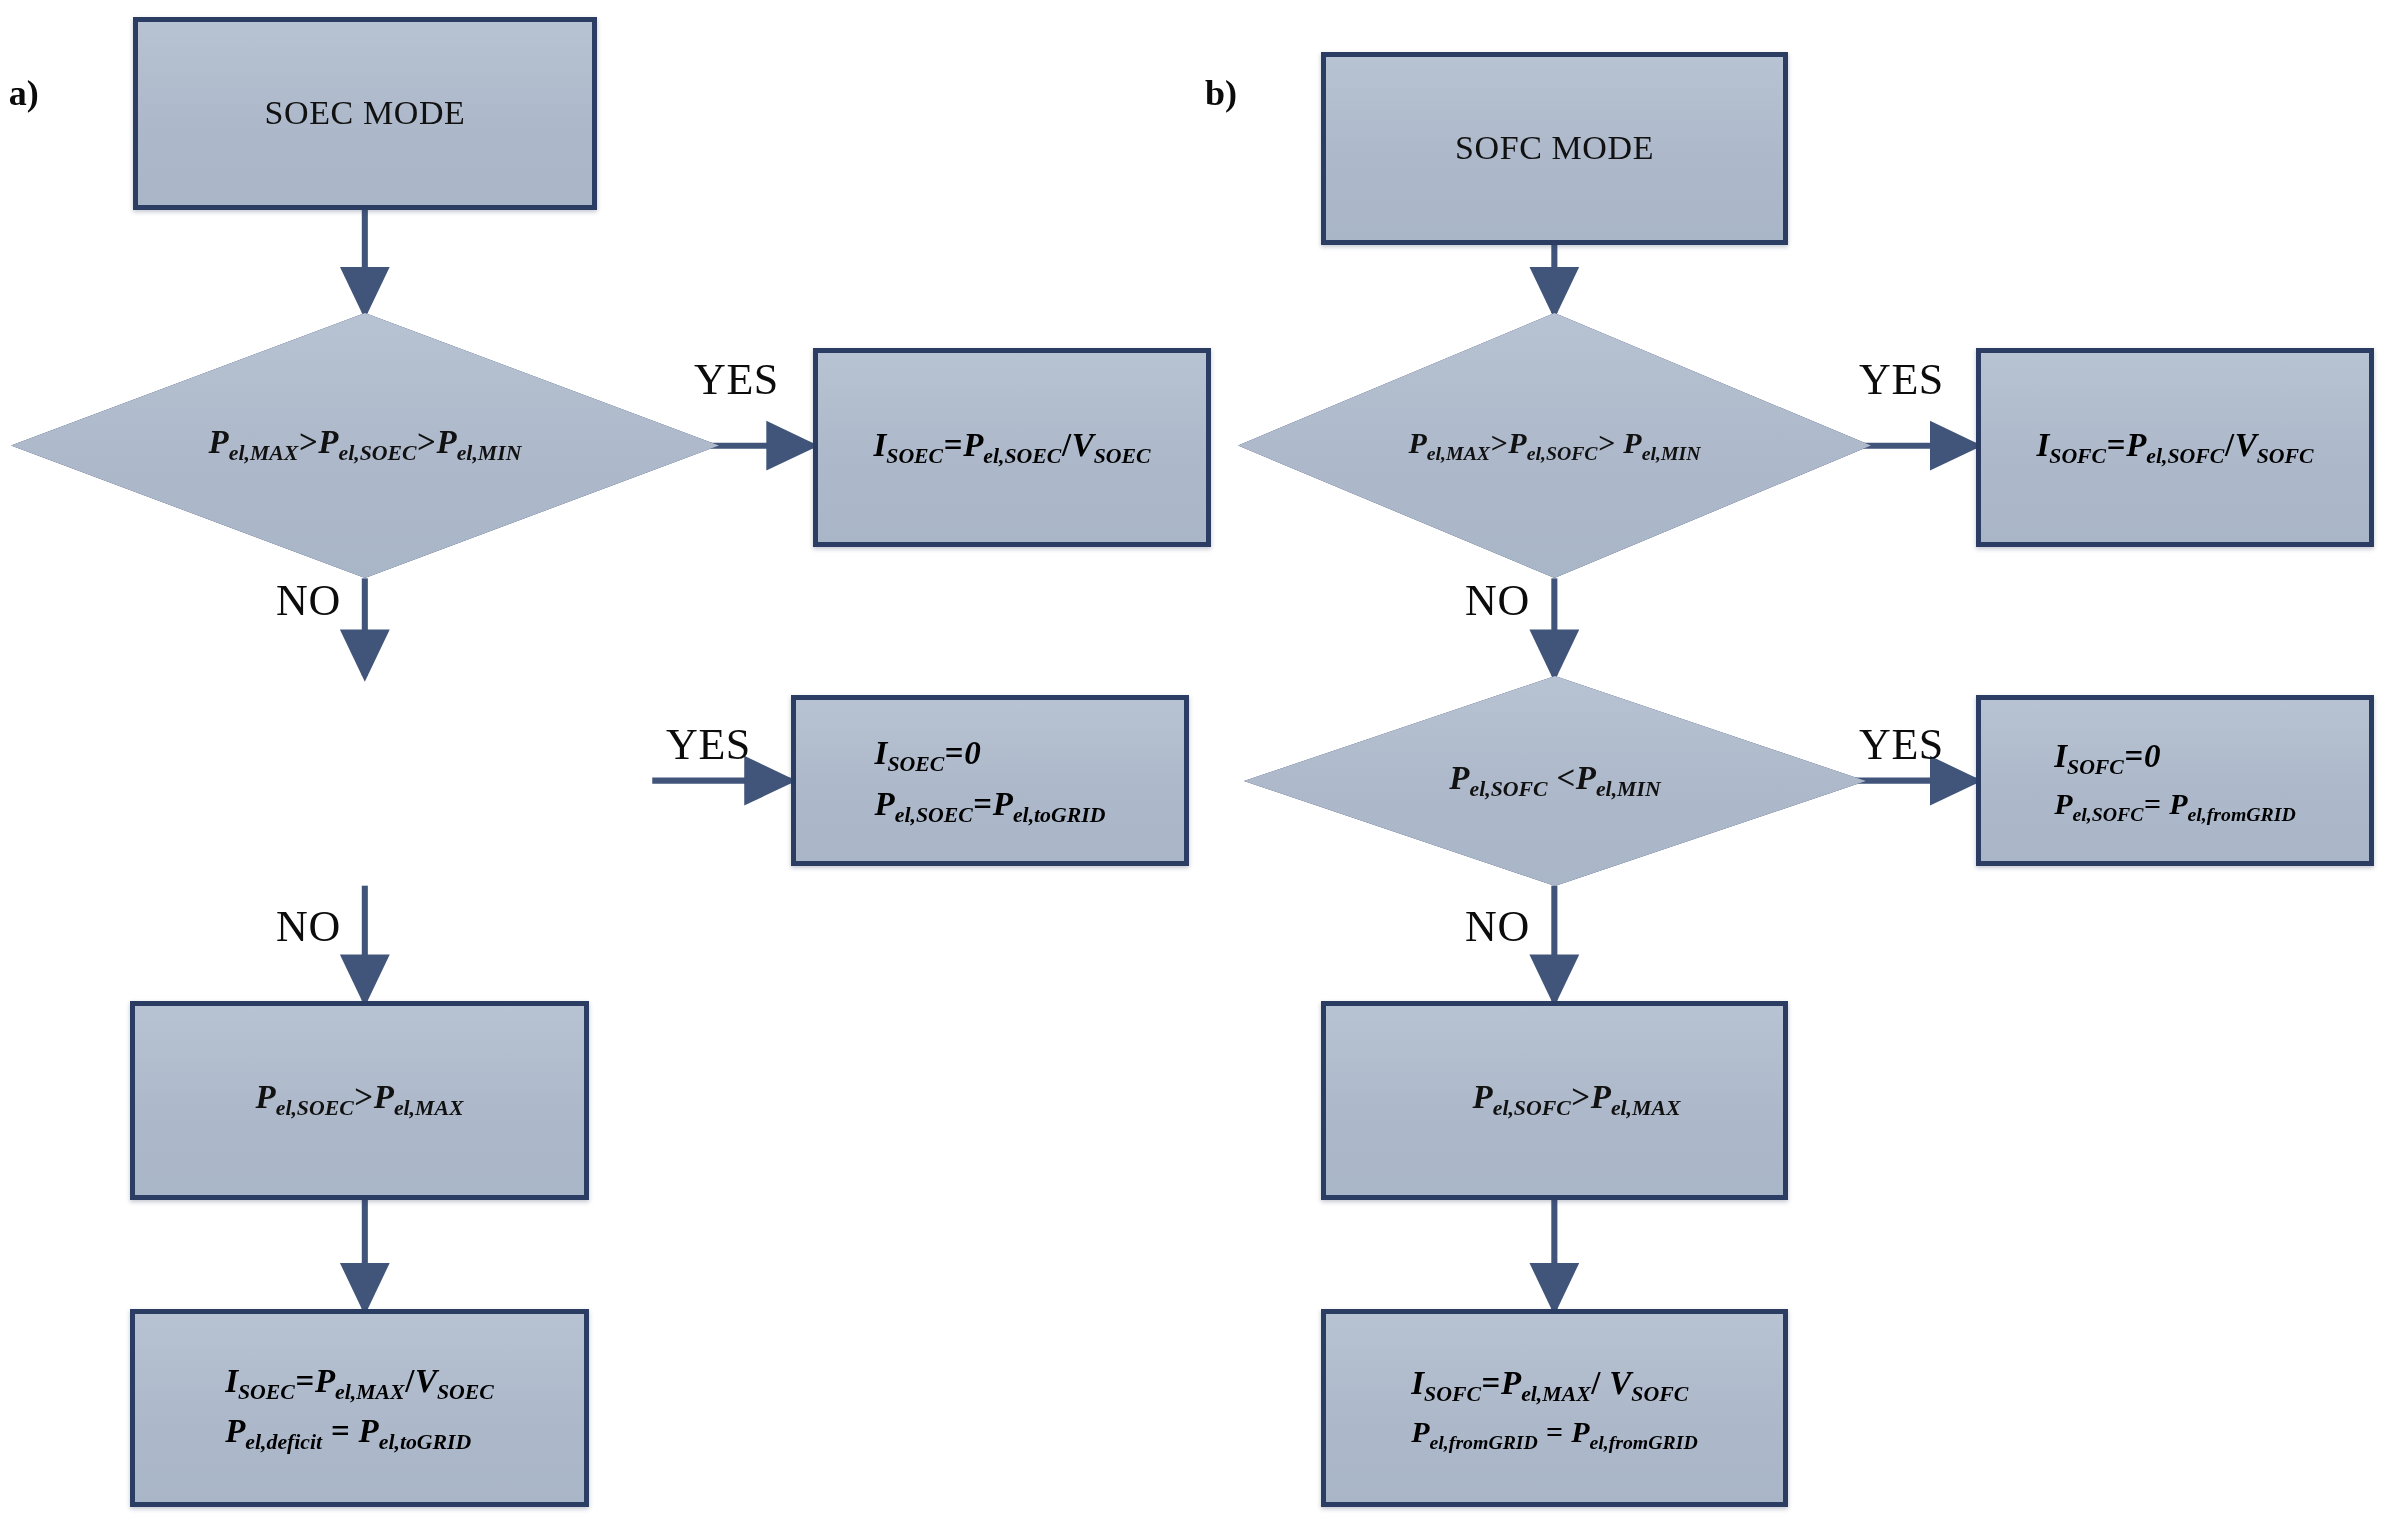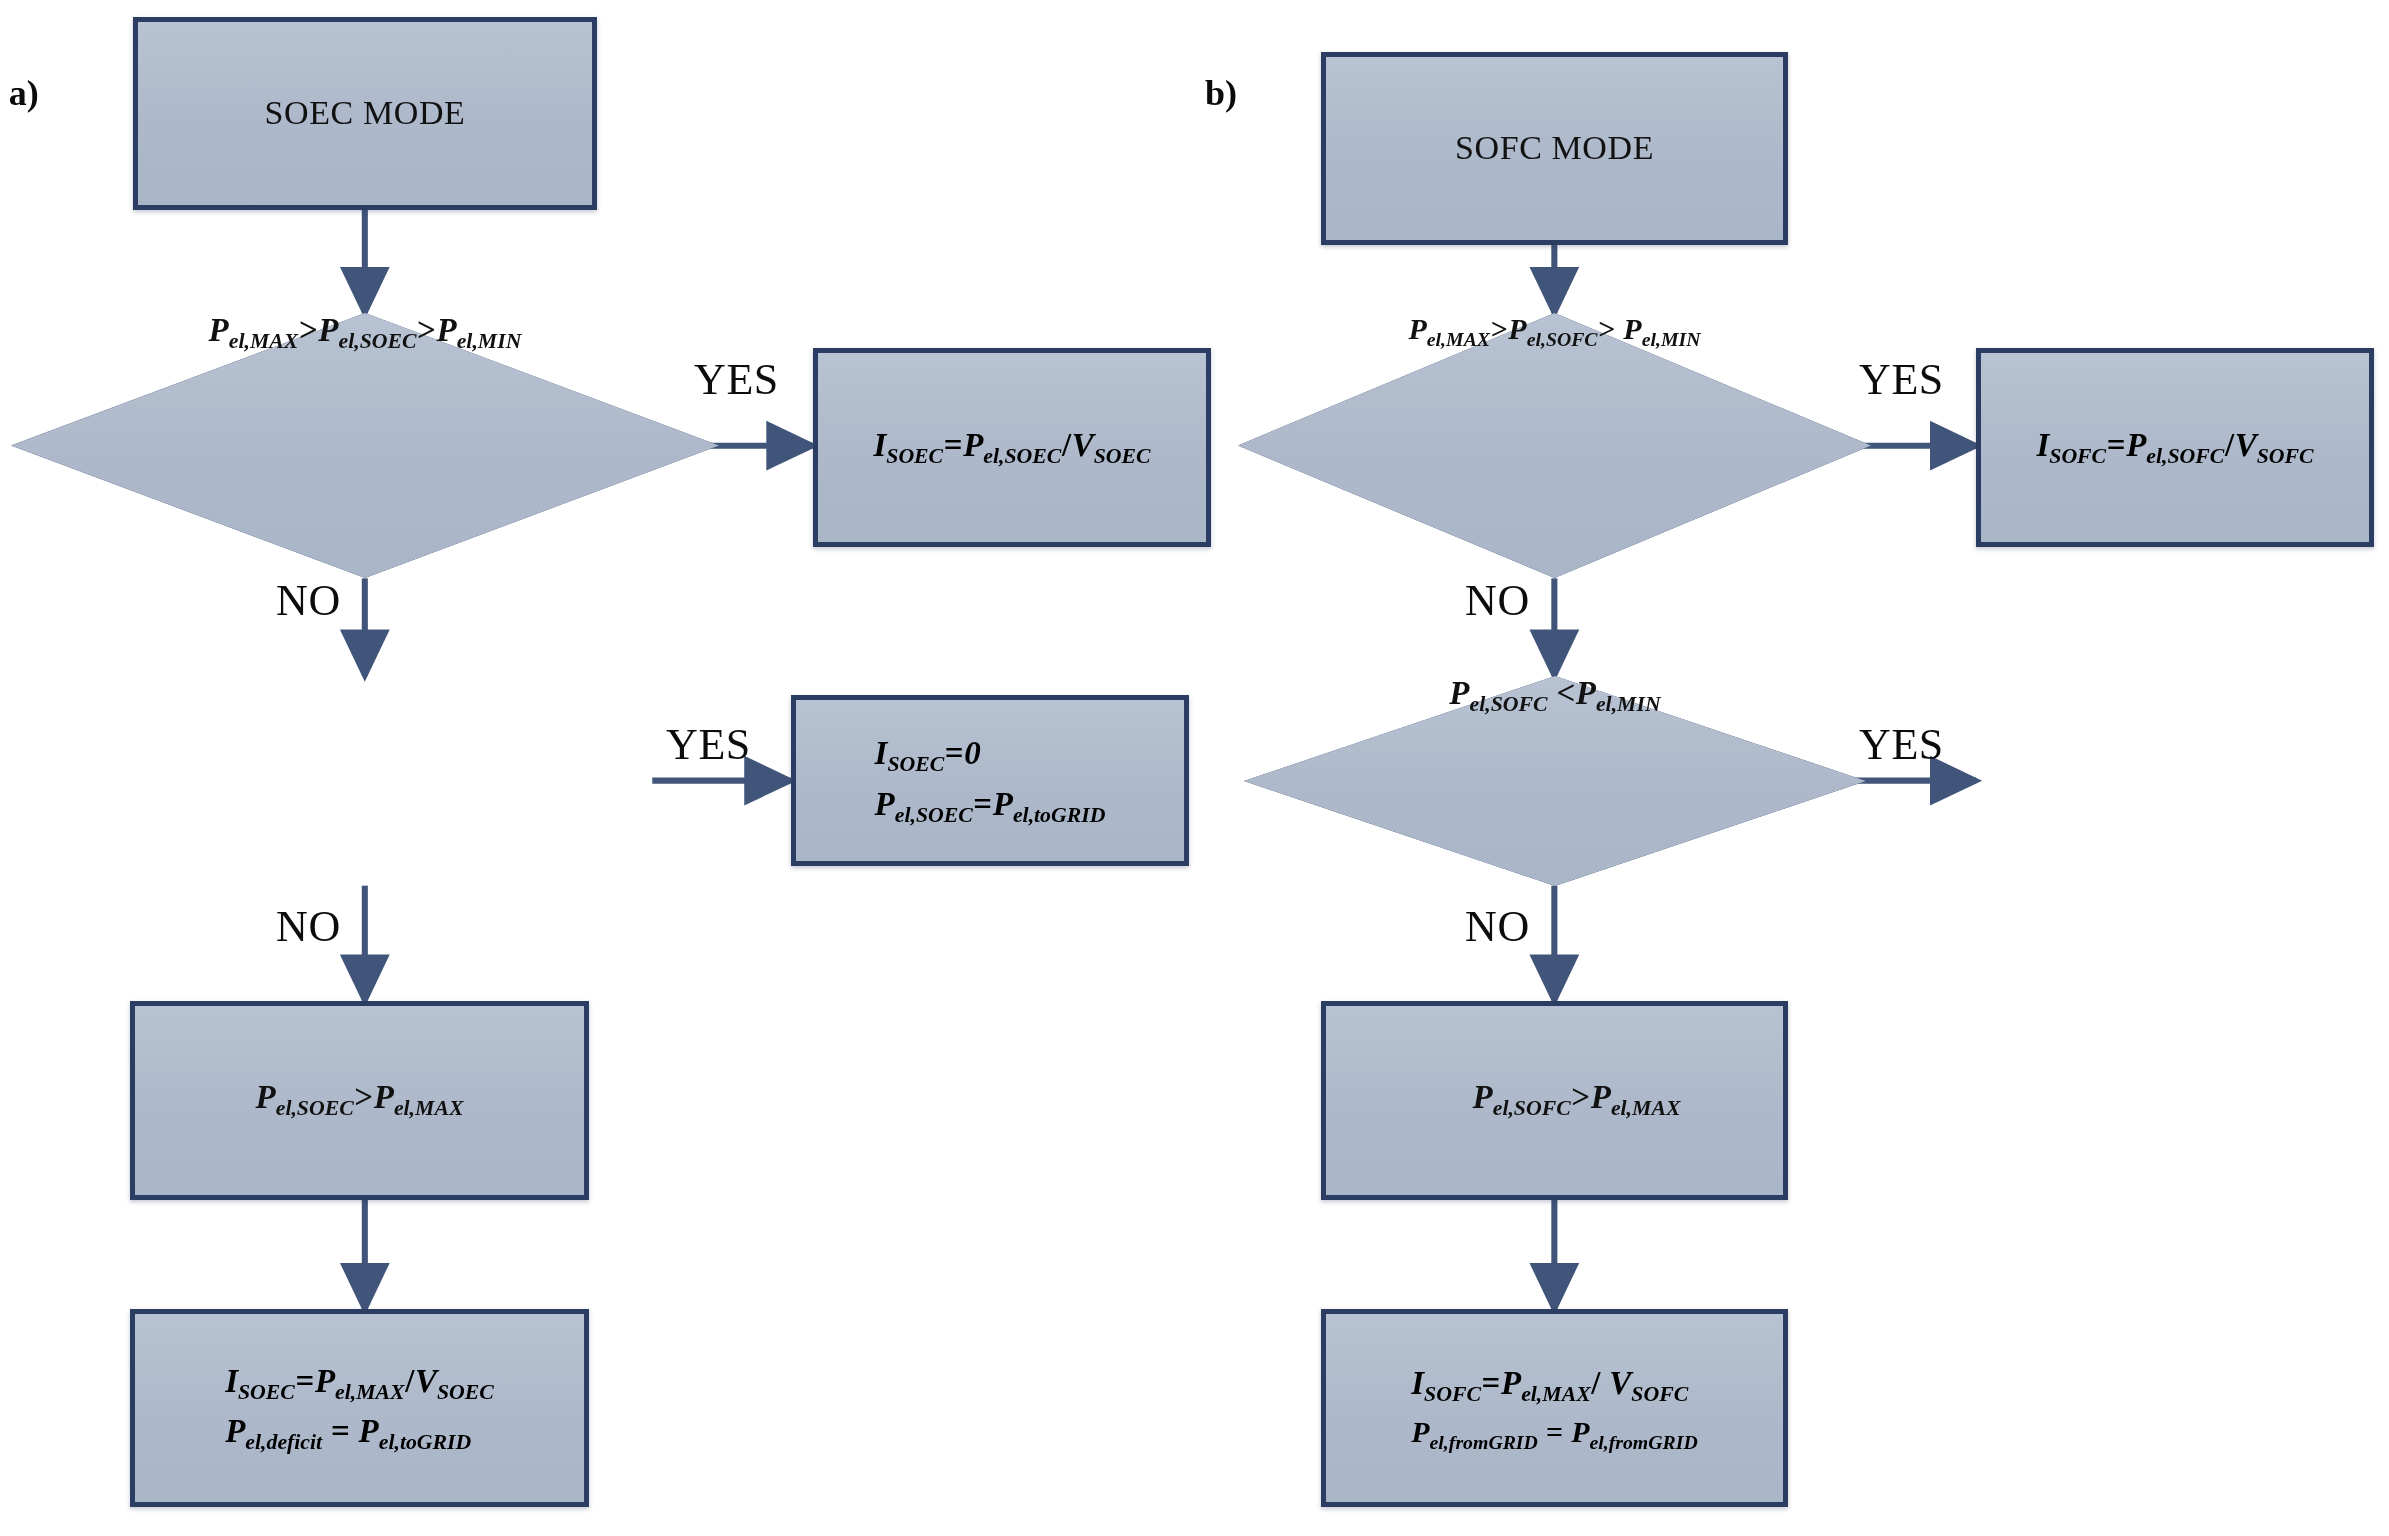--- a/index.html
+++ b/index.html
@@ -28,20 +28,21 @@
     border: 5px solid #2b3d63;
     box-sizing: border-box;
     box-shadow: 0 2.2px 4.4px rgba(40,55,85,0.28);
     display: flex;
     align-items: center;
     justify-content: center;
   }
   .node-diamond {
     position: absolute;
     display: flex;
+    align-items: center;
     justify-content: center;
   }
   .node-diamond .dia-fill {
     position: absolute;
     inset: 0;
     background: linear-gradient(180deg, #b7c2d2 0%, #adb9ca 55%, #a9b6c8 100%);
     clip-path: polygon(50% 0%, 100% 50%, 50% 100%, 0% 50%);
   }
   .node-diamond .dia-stroke {
     position: absolute;
@@ -198,20 +199,26 @@
       <span class="eq"><span class="up">I</span><sub>SOFC</sub><span class="op">=</span><span class="up">P</span><sub>el,SOFC</sub><span class="op">/</span><span class="up">V</span><sub>SOFC</sub></span>
     </div>
   </div>
 
   <div class="node-diamond" style="left:1244px; top:676px; width:622px; height:210px;">
     <div class="dia-stroke"></div>
     <div class="dia-fill"></div>
     <span class="lbl eq"><span class="up">P</span><sub>el,SOFC</sub><span class="op">&nbsp;&lt;</span><span class="up">P</span><sub>el,MIN</sub></span>
   </div>
 
+  <div class="node-box" style="left:1976px; top:695px; width:398px; height:171px;">
+    <div class="eq-lines">
+      <span class="eq"><span class="up">I</span><sub>SOFC</sub><span class="op">=</span><span class="up">0</span></span>
+      <span class="eq" style="font-size:30px;"><span class="up">P</span><sub>el,SOFC</sub><span class="op">=&nbsp;</span><span class="up">P</span><sub>el,fromGRID</sub></span>
+    </div>
+  </div>
 
   <div class="node-box" style="left:1321px; top:1001px; width:467px; height:199px;padding-left:44px;">
     <span class="lbl eq"><span class="up">P</span><sub>el,SOFC</sub><span class="op">&gt;</span><span class="up">P</span><sub>el,MAX</sub></span>
   </div>
 
   <div class="node-box" style="left:1321px; top:1309px; width:467px; height:198px;">
     <div class="eq-lines">
       <span class="eq"><span class="up">I</span><sub>SOFC</sub><span class="op">=</span><span class="up">P</span><sub>el,MAX</sub><span class="op">/&nbsp;</span><span class="up">V</span><sub>SOFC</sub></span>
       <span class="eq" style="font-size:30px;"><span class="up">P</span><sub>el,fromGRID</sub><span class="op">&nbsp;=&nbsp;</span><span class="up">P</span><sub>el,fromGRID</sub></span>
     </div>

